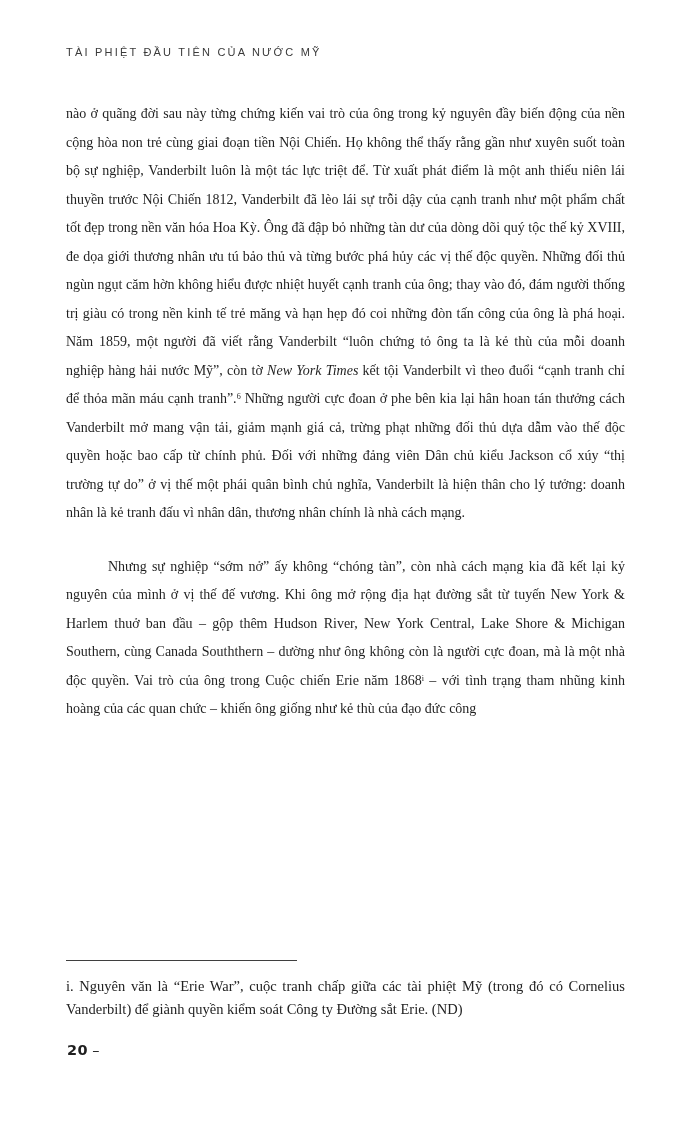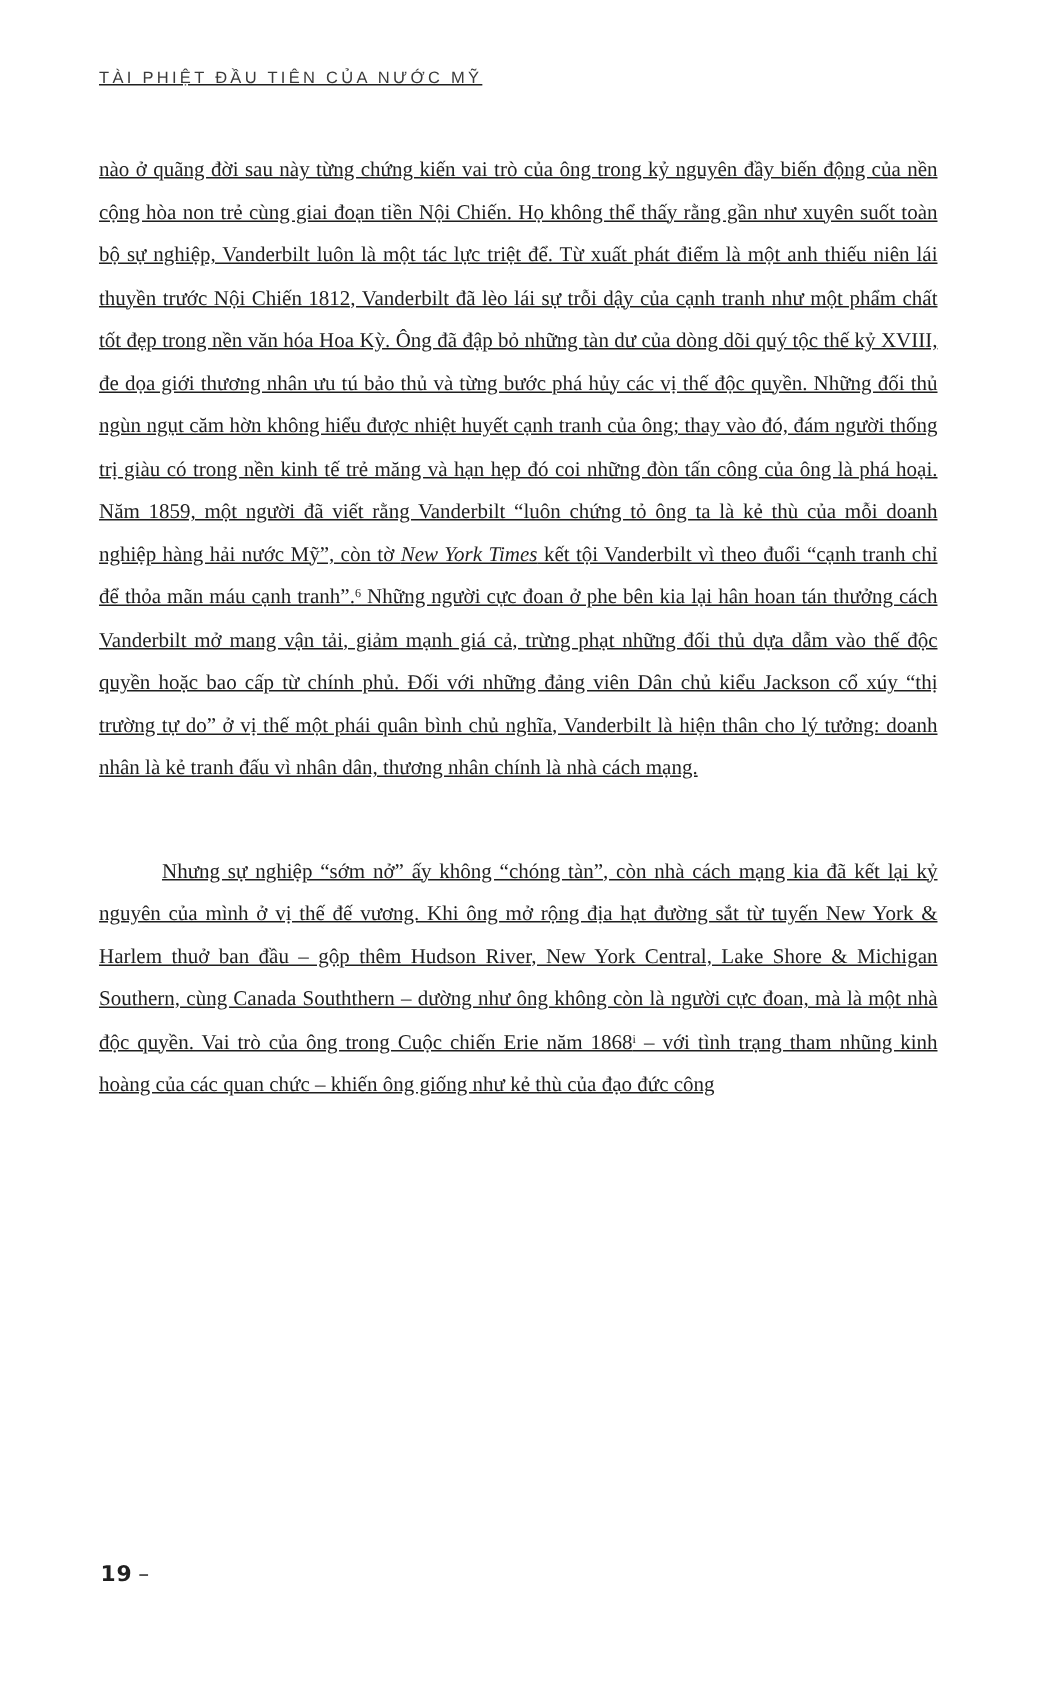--- a/index.html
+++ b/index.html
@@ -12,38 +12,37 @@
   }
   .page {
     box-sizing: border-box;
     position: relative;
     width: 688px;
     height: 1121px;
     padding: 46px 63px 0 66px;
     background: #ffffff;
     font-family: "Liberation Serif", serif;
     color: #1f1f1f;
-    text-decoration: underline;
   }
   .running-header {
     font-family: "Liberation Sans", sans-serif;
     font-size: 11px;
     letter-spacing: 2.2px;
     color: #3a3a3a;
     margin: 0 0 42px 0;
     white-space: nowrap;
   }
   .body-text {
     font-size: 14px;
     line-height: 28.5px;
     text-align: justify;
   }
   .para { margin: 0; }
   .para.indented {
-    margin-top: 40px;
+    margin-top: 25px;
     text-indent: 42px;
   }
   .italic { font-style: italic; }
   sup.sup {
     font-size: 0.58em;
     line-height: 0;
     vertical-align: baseline;
     position: relative;
     top: -0.45em;
   }
@@ -87,18 +86,22 @@
 
 <div class="page">
 
   <header class="running-header">TÀI PHIỆT ĐẦU TIÊN CỦA NƯỚC MỸ</header>
 
   <main class="body-text">
     <p class="para"><span>nào ở quãng đời sau này từng chứng kiến vai trò của ông trong kỷ nguyên đầy biến động của nền cộng hòa non trẻ cùng giai đoạn tiền Nội Chiến. Họ không thể thấy rằng gần như xuyên suốt toàn bộ sự nghiệp, Vanderbilt luôn là một tác lực triệt để. Từ xuất phát điểm là một anh thiếu niên lái thuyền trước Nội Chiến 1812, Vanderbilt đã lèo lái sự trỗi dậy của cạnh tranh như một phẩm chất tốt đẹp trong nền văn hóa Hoa Kỳ. Ông đã đập bỏ những tàn dư của dòng dõi quý tộc thế kỷ XVIII, đe dọa giới thương nhân ưu tú bảo thủ và từng bước phá hủy các vị thế độc quyền. Những đối thủ ngùn ngụt căm hờn không hiểu được nhiệt huyết cạnh tranh của ông; thay vào đó, đám người thống trị giàu có trong nền kinh tế trẻ măng và hạn hẹp đó coi những đòn tấn công của ông là phá hoại. Năm 1859, một người đã viết rằng Vanderbilt “luôn chứng tỏ ông ta là kẻ thù của mỗi doanh nghiệp hàng hải nước Mỹ”, còn tờ </span><span class="italic">New York Times</span><span> kết tội Vanderbilt vì theo đuổi “cạnh tranh chỉ để thỏa mãn máu cạnh tranh”.</span><sup class="sup">6</sup><span> Những người cực đoan ở phe bên kia lại hân hoan tán thưởng cách Vanderbilt mở mang vận tải, giảm mạnh giá cả, trừng phạt những đối thủ dựa dẫm vào thế độc quyền hoặc bao cấp từ chính phủ. Đối với những đảng viên Dân chủ kiểu Jackson cổ xúy “thị trường tự do” ở vị thế một phái quân bình chủ nghĩa, Vanderbilt là hiện thân cho lý tưởng: doanh nhân là kẻ tranh đấu vì nhân dân, thương nhân chính là nhà cách mạng.</span></p>
     <p class="para indented"><span>Nhưng sự nghiệp “sớm nở” ấy không “chóng tàn”, còn nhà cách mạng kia đã kết lại kỷ nguyên của mình ở vị thế đế vương. Khi ông mở rộng địa hạt đường sắt từ tuyến New York &amp; Harlem thuở ban đầu – gộp thêm Hudson River, New York Central, Lake Shore &amp; Michigan Southern, cùng Canada Souththern – dường như ông không còn là người cực đoan, mà là một nhà độc quyền. Vai trò của ông trong Cuộc chiến Erie năm 1868</span><sup class="sup">i</sup><span> – với tình trạng tham nhũng kinh hoàng của các quan chức – khiến ông giống như kẻ thù của đạo đức công</span></p>
   </main>
 
+  <div class="footnote-block">
+    <div class="footnote-rule"></div>
+    <p class="footnote">i. Nguyên văn là “Erie War”, cuộc tranh chấp giữa các tài phiệt Mỹ (trong đó có Cornelius Vanderbilt) để giành quyền kiểm soát Công ty Đường sắt Erie. (ND)</p>
+  </div>
 
   <div class="page-number">
-    <span>19</span><span class="pn-dash">–</span>
+    <span>20</span><span class="pn-dash">–</span>
   </div>
 
 </div>
 
 </body></html>

